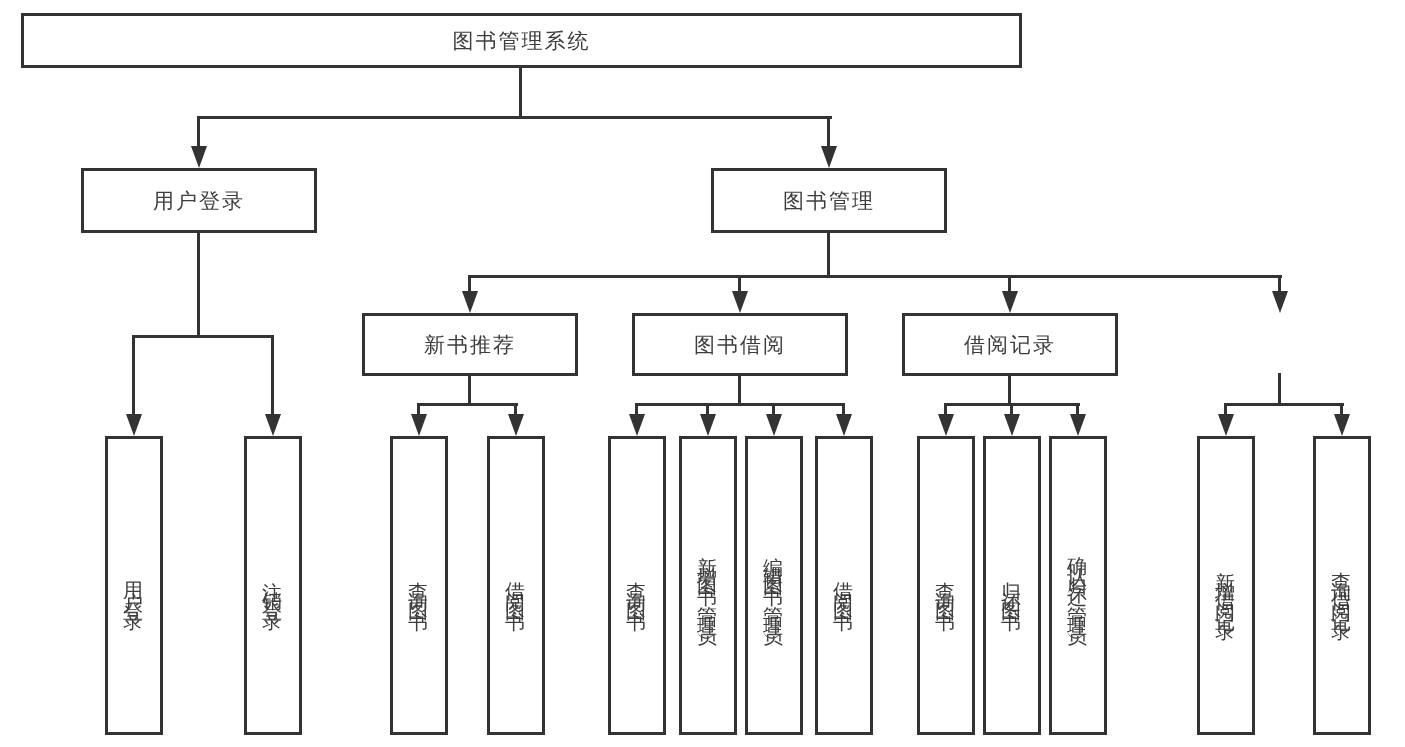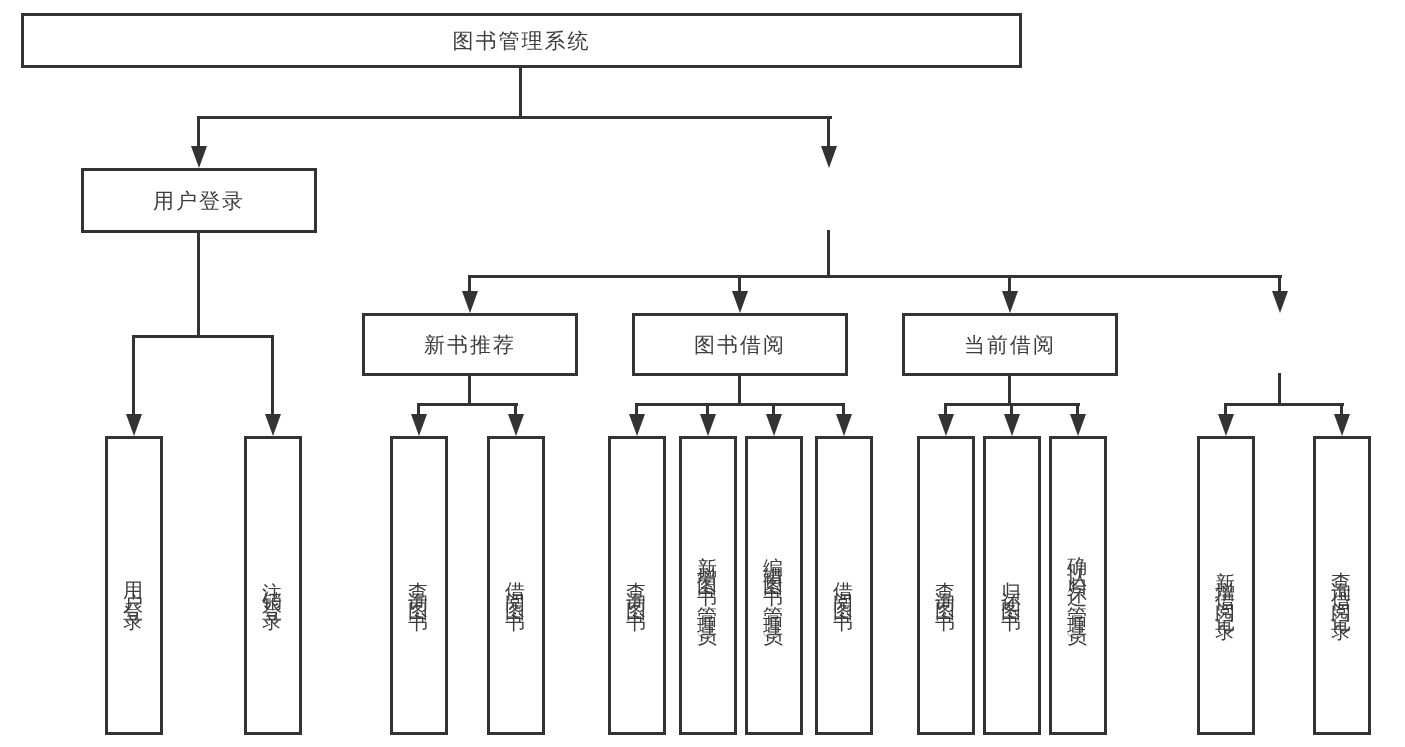--- a/index.html
+++ b/index.html
@@ -92,24 +92,25 @@
   <div class="ah" style="left:1070px;top:414px"></div>
 
   <div class="vl" style="left:1224px;top:403px;height:14px"></div>
   <div class="ah" style="left:1218px;top:414px"></div>
   <div class="vl" style="left:1340px;top:403px;height:14px"></div>
   <div class="ah" style="left:1334px;top:414px"></div>
 
   <div class="box root">图书管理系统</div>
 
   <div class="box lvl2" style="left:81px">用户登录</div>
+  <div class="box lvl2" style="left:711px">图书管理</div>
 
   <div class="box lvl3" style="left:632px">图书借阅</div>
   <div class="box lvl3" style="left:362px">新书推荐</div>
-  <div class="box lvl3" style="left:902px">当前借阅</div>
+  <div class="box lvl3" style="left:902px">借阅记录</div>
 
   <div class="vbox" style="left:105px">用户登录</div>
   <div class="vbox" style="left:244px">注销登录</div>
 
   <div class="vbox" style="left:390px">查询图书</div>
   <div class="vbox" style="left:487px">借阅图书</div>
 
   <div class="vbox" style="left:608px">查询图书</div>
   <div class="vbox" style="left:679px">新增图书（管理员）</div>
   <div class="vbox" style="left:745px">编辑图书（管理员）</div>

